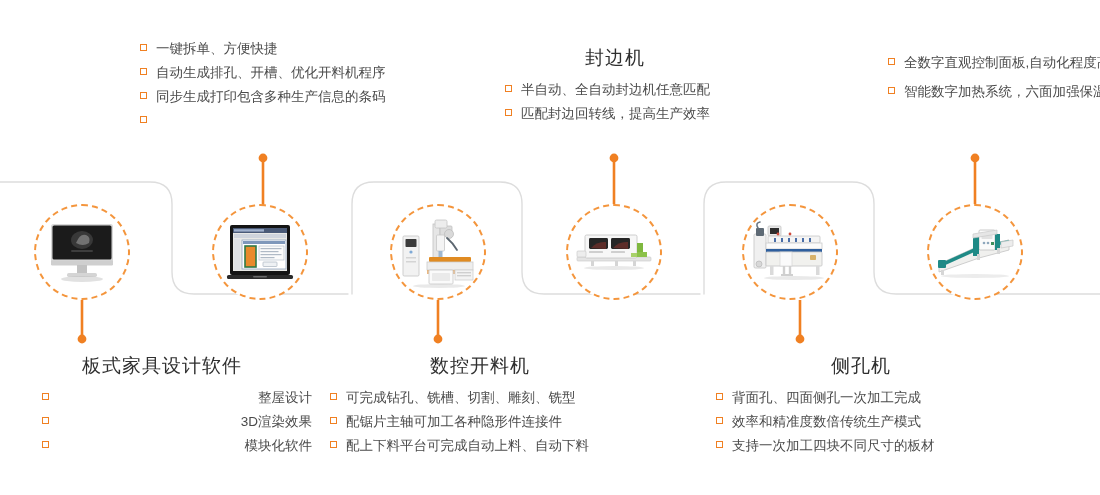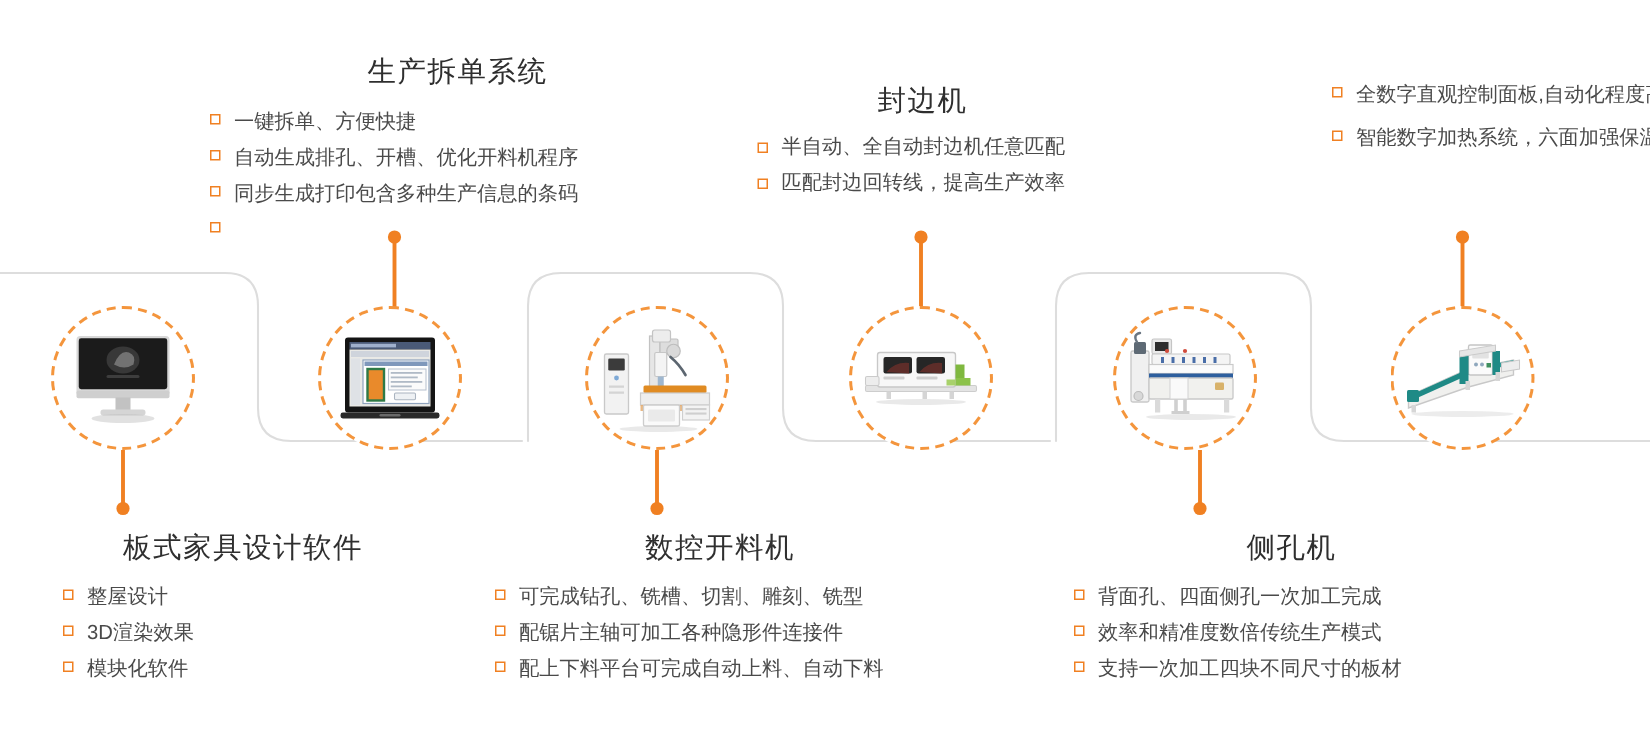--- a/index.html
+++ b/index.html
@@ -122,47 +122,46 @@
       <line x1="800" y1="300" x2="800" y2="336"></line>
     </g>
     <g fill="#f08022">
       <circle cx="82" cy="339" r="4.4"></circle>
       <circle cx="438" cy="339" r="4.4"></circle>
       <circle cx="800" cy="339" r="4.4"></circle>
     </g>
   </svg>
 
   <div class="block center" style="left:140px; top:38px; width:330px;">
-    <div class="block-title">生产拆单系统</div>
     <ul class="bullets">
       <li><span class="sq"></span><span>一键拆单、方便快捷</span></li>
       <li><span class="sq"></span><span>自动生成排孔、开槽、优化开料机程序</span></li>
       <li><span class="sq"></span><span>同步生成打印包含多种生产信息的条码</span></li>
       <li><span class="sq"></span></li>
     </ul>
   </div>
 
-  <div class="block center" style="left:505px; top:57px; width:220px;font-family:Liberation Mono, monospace;">
+  <div class="block center" style="left:505px; top:47px; width:220px;">
     <div class="block-title">封边机</div>
     <ul class="bullets">
       <li><span class="sq"></span><span>半自动、全自动封边机任意匹配</span></li>
       <li><span class="sq"></span><span>匹配封边回转线，提高生产效率</span></li>
     </ul>
   </div>
 
   <div class="block center" style="left:888px; top:50px; width:212px;">
     <ul class="bullets" style="margin-top:2px;">
       <li style="margin-bottom:8px;"><span class="sq"></span><span>全数字直观控制面板,自动化程度高</span></li>
       <li><span class="sq"></span><span>智能数字加热系统，六面加强保温</span></li>
     </ul>
   </div>
 
   <div class="block left" style="left:12px; top:355px; width:300px;">
     <div class="block-title">板式家具设计软件</div>
-    <ul class="bullets" style="margin-left:30px;">
+    <ul class="bullets" style="margin-left:30px;text-align:right;">
       <li><span class="sq"></span><span>整屋设计</span></li>
       <li><span class="sq"></span><span>3D渲染效果</span></li>
       <li><span class="sq"></span><span>模块化软件</span></li>
     </ul>
   </div>
 
   <div class="block center" style="left:716px; top:355px; width:290px;">
     <div class="block-title">侧孔机</div>
     <ul class="bullets">
       <li><span class="sq"></span><span>背面孔、四面侧孔一次加工完成</span></li>

